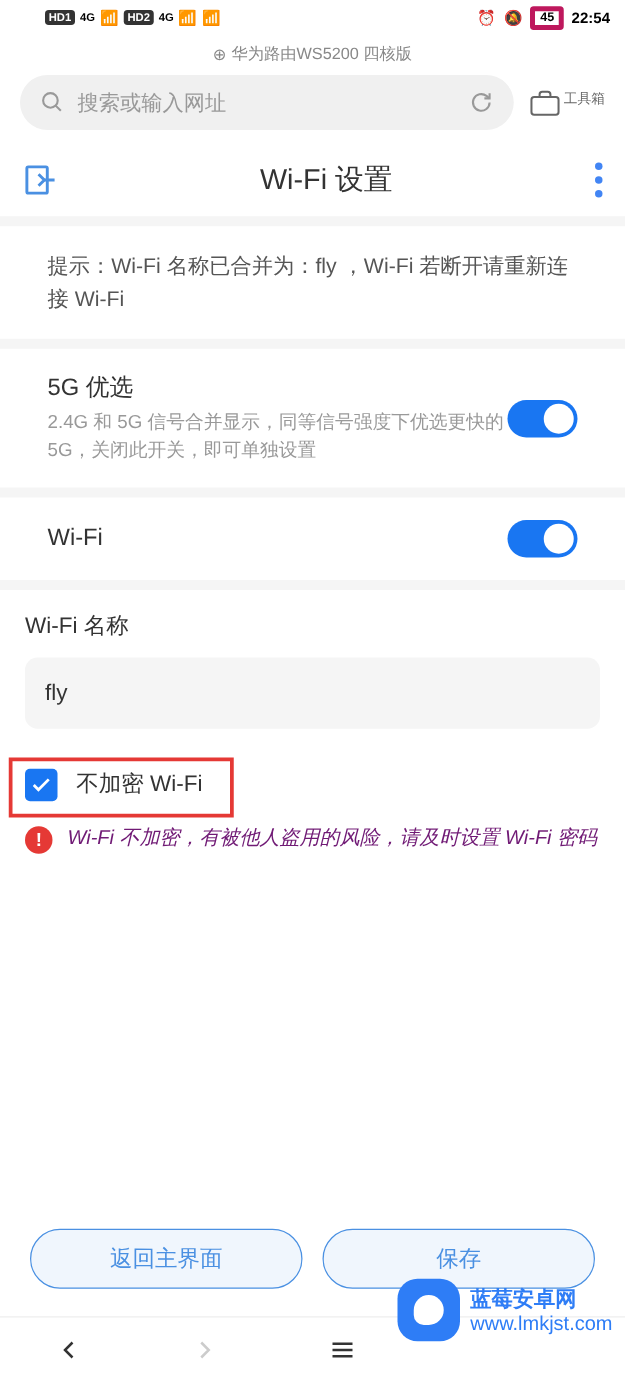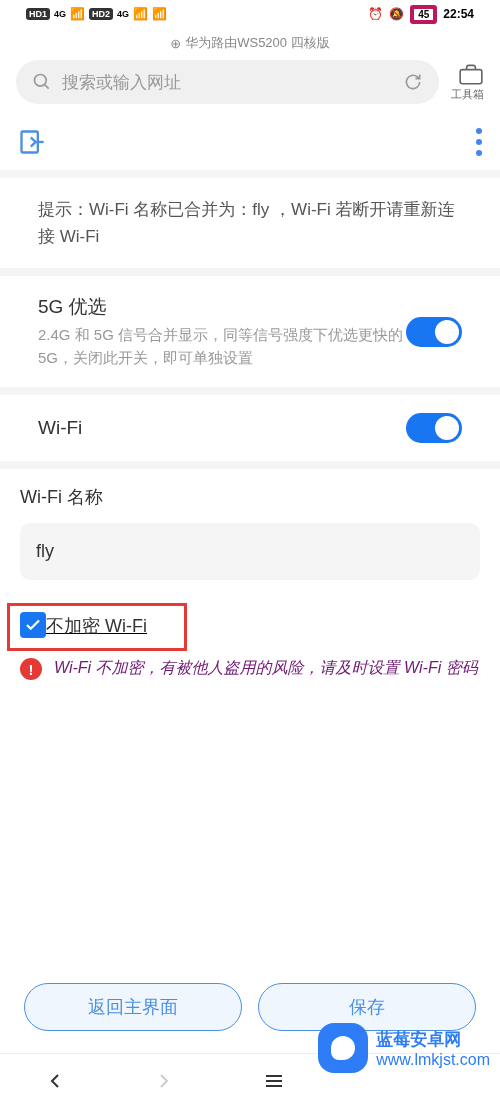--- a/index.html
+++ b/index.html
@@ -1,30 +1,30 @@
 <!DOCTYPE html>
 <html><head>
   <meta charset="utf-8">
   <style>
     * { margin: 0; padding: 0; box-sizing: border-box; }
     body { font-family: -apple-system, "PingFang SC", "Microsoft YaHei", sans-serif; width: 500px; height: 1111px; background: #fff; position: relative; overflow: hidden; }
     
-    .status-bar { height: 28px; display: flex; justify-content: space-between; align-items: center; padding: 0 26px; font-size: 12px; font-weight: 600; }
+    .status-bar { height: 28px; display: flex; justify-content: space-between; align-items: center; padding: 0 12px; font-size: 12px; font-weight: 600; margin-left: 24px; }
     .status-left { display: flex; gap: 4px; align-items: center; }
     .status-right { display: flex; gap: 6px; align-items: center; }
     .hd-badge { background: #333; color: #fff; border-radius: 3px; padding: 0 3px; font-size: 9px; line-height: 12px; }
     .battery-box { border: 4px solid #be185d; border-radius: 3px; padding: 0 4px; font-size: 10px; }
     
     .browser-header { padding: 6px 16px 10px; }
     .browser-title { text-align: center; font-size: 13px; color: #888; display: flex; align-items: center; justify-content: center; gap: 4px; }
     .search-row { display: flex; align-items: center; gap: 12px; margin-top: 8px; }
     .search-box { flex: 1; background: #f0f0f0; border-radius: 22px; height: 44px; display: flex; align-items: center; padding: 0 16px; gap: 10px; color: #999; }
     .search-icon-svg { width: 20px; height: 20px; }
     .refresh-icon-svg { width: 20px; height: 20px; margin-left: auto; }
-    .toolbox { display: flex; flex-direction: column; align-items: flex-end; gap: 2px; }
+    .toolbox { display: flex; flex-direction: row; align-items: flex-start; gap: 2px; }
     .toolbox-label { font-size: 11px; color: #666; }
     
     .page-header { display: flex; align-items: center; justify-content: space-between; padding: 14px 18px; }
     .exit-icon-svg { width: 28px; height: 28px; }
     .page-title { font-size: 23px; font-weight: 500; color: #333; }
     .more-dots { display: flex; flex-direction: column; gap: 5px; }
     .more-dots span { width: 6px; height: 6px; background: #4285f4; border-radius: 50%; }
     
     .section { padding: 18px 38px; border-top: 8px solid #f5f5f5; }
     .tip-text { font-size: 17px; color: #555; line-height: 1.6; }
@@ -34,21 +34,21 @@
     .row-title { font-size: 19px; color: #333; margin-bottom: 4px; }
     .row-desc { font-size: 15px; color: #999; line-height: 1.5; }
     
     .toggle { width: 56px; height: 30px; border-radius: 15px; position: relative; background: #1976f2; flex-shrink: 0; }
     .toggle-knob { width: 24px; height: 24px; background: #fff; border-radius: 50%; position: absolute; top: 3px; right: 3px; }
     
     .label-section { padding: 16px 20px; border-top: 8px solid #f5f5f5; }
     .label-title { font-size: 18px; color: #333; margin-bottom: 14px; }
     .input-box { background: #f5f5f5; border-radius: 10px; padding: 18px 16px; font-size: 18px; color: #333; }
     
-    .checkbox-row { display: flex; align-items: flex-end; gap: 0; padding: 16px 20px 4px; position: relative; text-decoration: underline; }
+    .checkbox-row { display: flex; align-items: flex-start; gap: 15px; padding: 16px 20px 4px; position: relative; }
     .checkbox-highlight { position: absolute; left: 7px; top: 7px; width: 180px; height: 48px; border: 3px solid #e53935; pointer-events: none; }
     .checkbox { width: 26px; height: 26px; background: #1976f2; border-radius: 4px; display: flex; align-items: center; justify-content: center; }
     .checkbox svg { width: 18px; height: 18px; }
     .checkbox-label { font-size: 18px; color: #333; }
     
     .warning-row { display: flex; gap: 12px; padding: 14px 20px; }
     .warning-icon { width: 22px; height: 22px; background: #e53935; border-radius: 50%; display: flex; align-items: center; justify-content: center; color: #fff; font-weight: bold; font-size: 15px; flex-shrink: 0; margin-top: 2px; }
     .warning-text { font-size: 16px; color: #701a75; line-height: 1.5; font-style: italic; }
     
     .button-row { display: flex; gap: 16px; padding: 0 24px; position: absolute; bottom: 80px; width: 100%; }
@@ -111,20 +111,21 @@
     </div>
   </div>
 </div>
 
 <div class="page-header">
   <svg class="exit-icon-svg" viewBox="0 0 24 24" fill="none" stroke="#4a90e2" stroke-width="2">
       <rect x="3" y="3" width="14" height="18" rx="1"></rect>
       <polyline points="11 8 15 12 11 16"></polyline>
       <line x1="15" y1="12" x2="22" y2="12"></line>
     </svg>
+  <div class="page-title">Wi-Fi 设置</div>
   <div class="more-dots">
     <span></span>
       <span></span>
       <span></span>
   </div>
 </div>
 
 <div class="section">
   <div class="tip-text">提示：Wi-Fi 名称已合并为：fly ，Wi-Fi 若断开请重新连接 Wi-Fi</div>
 </div>

